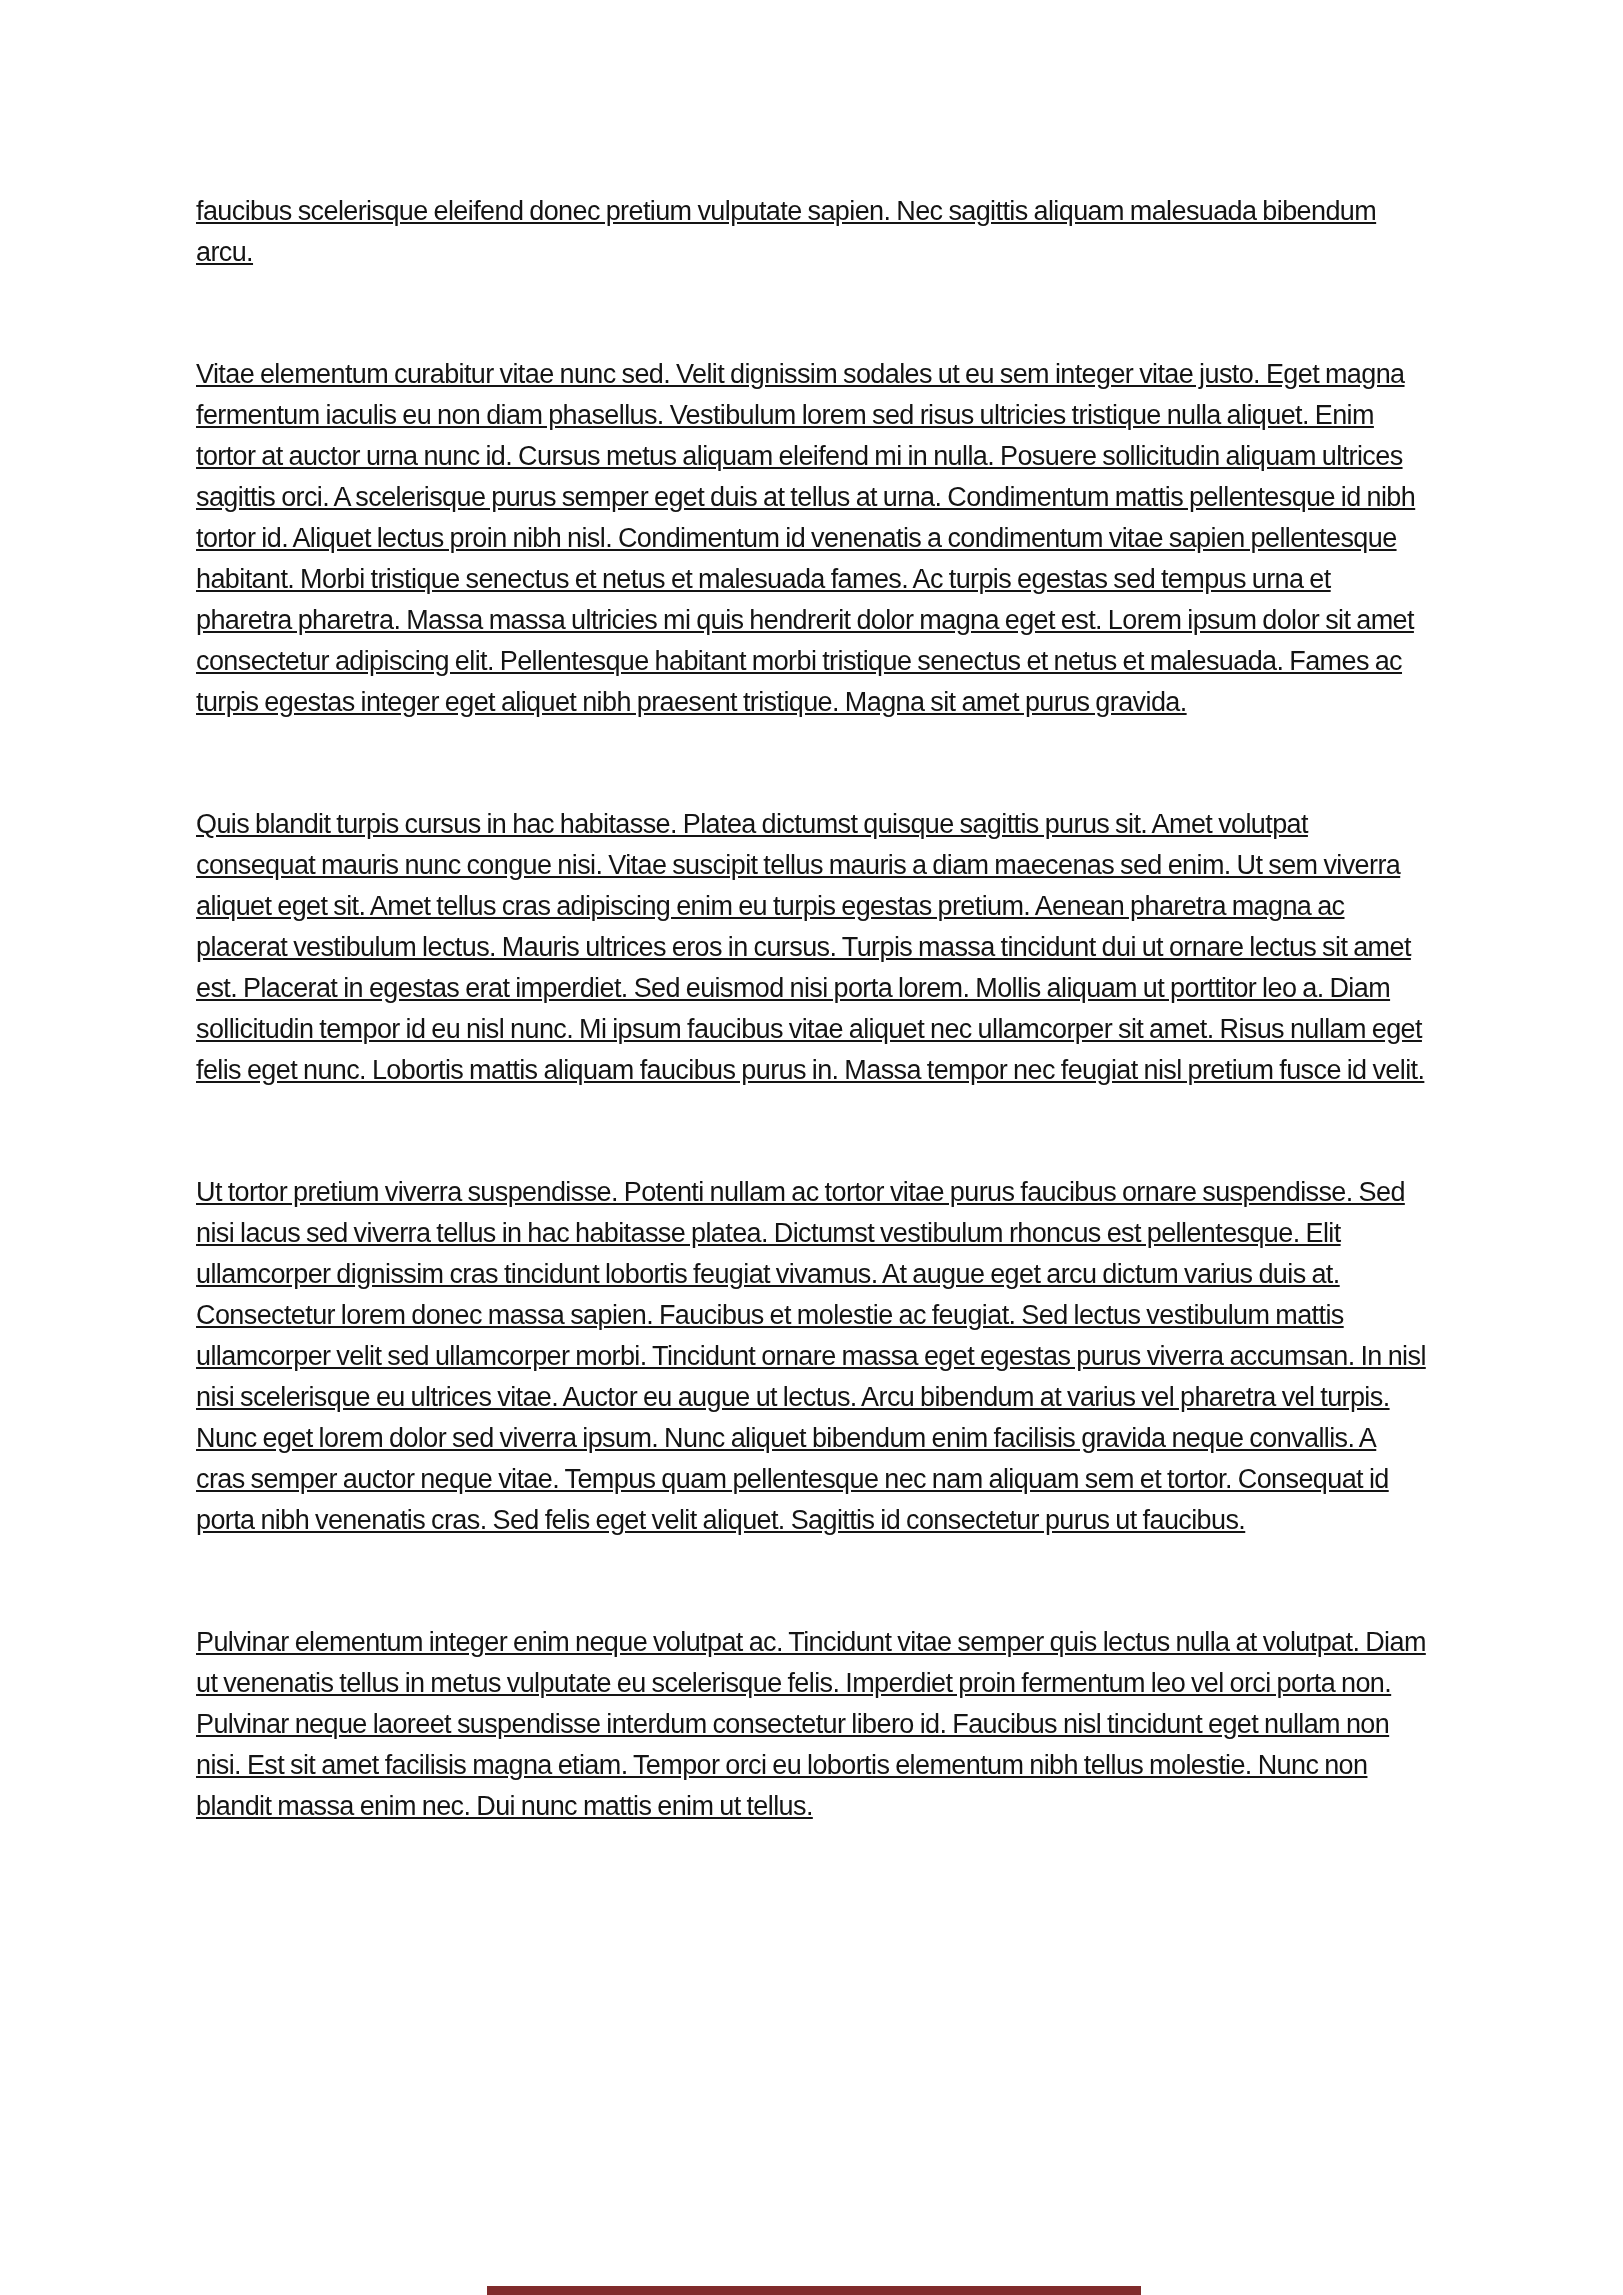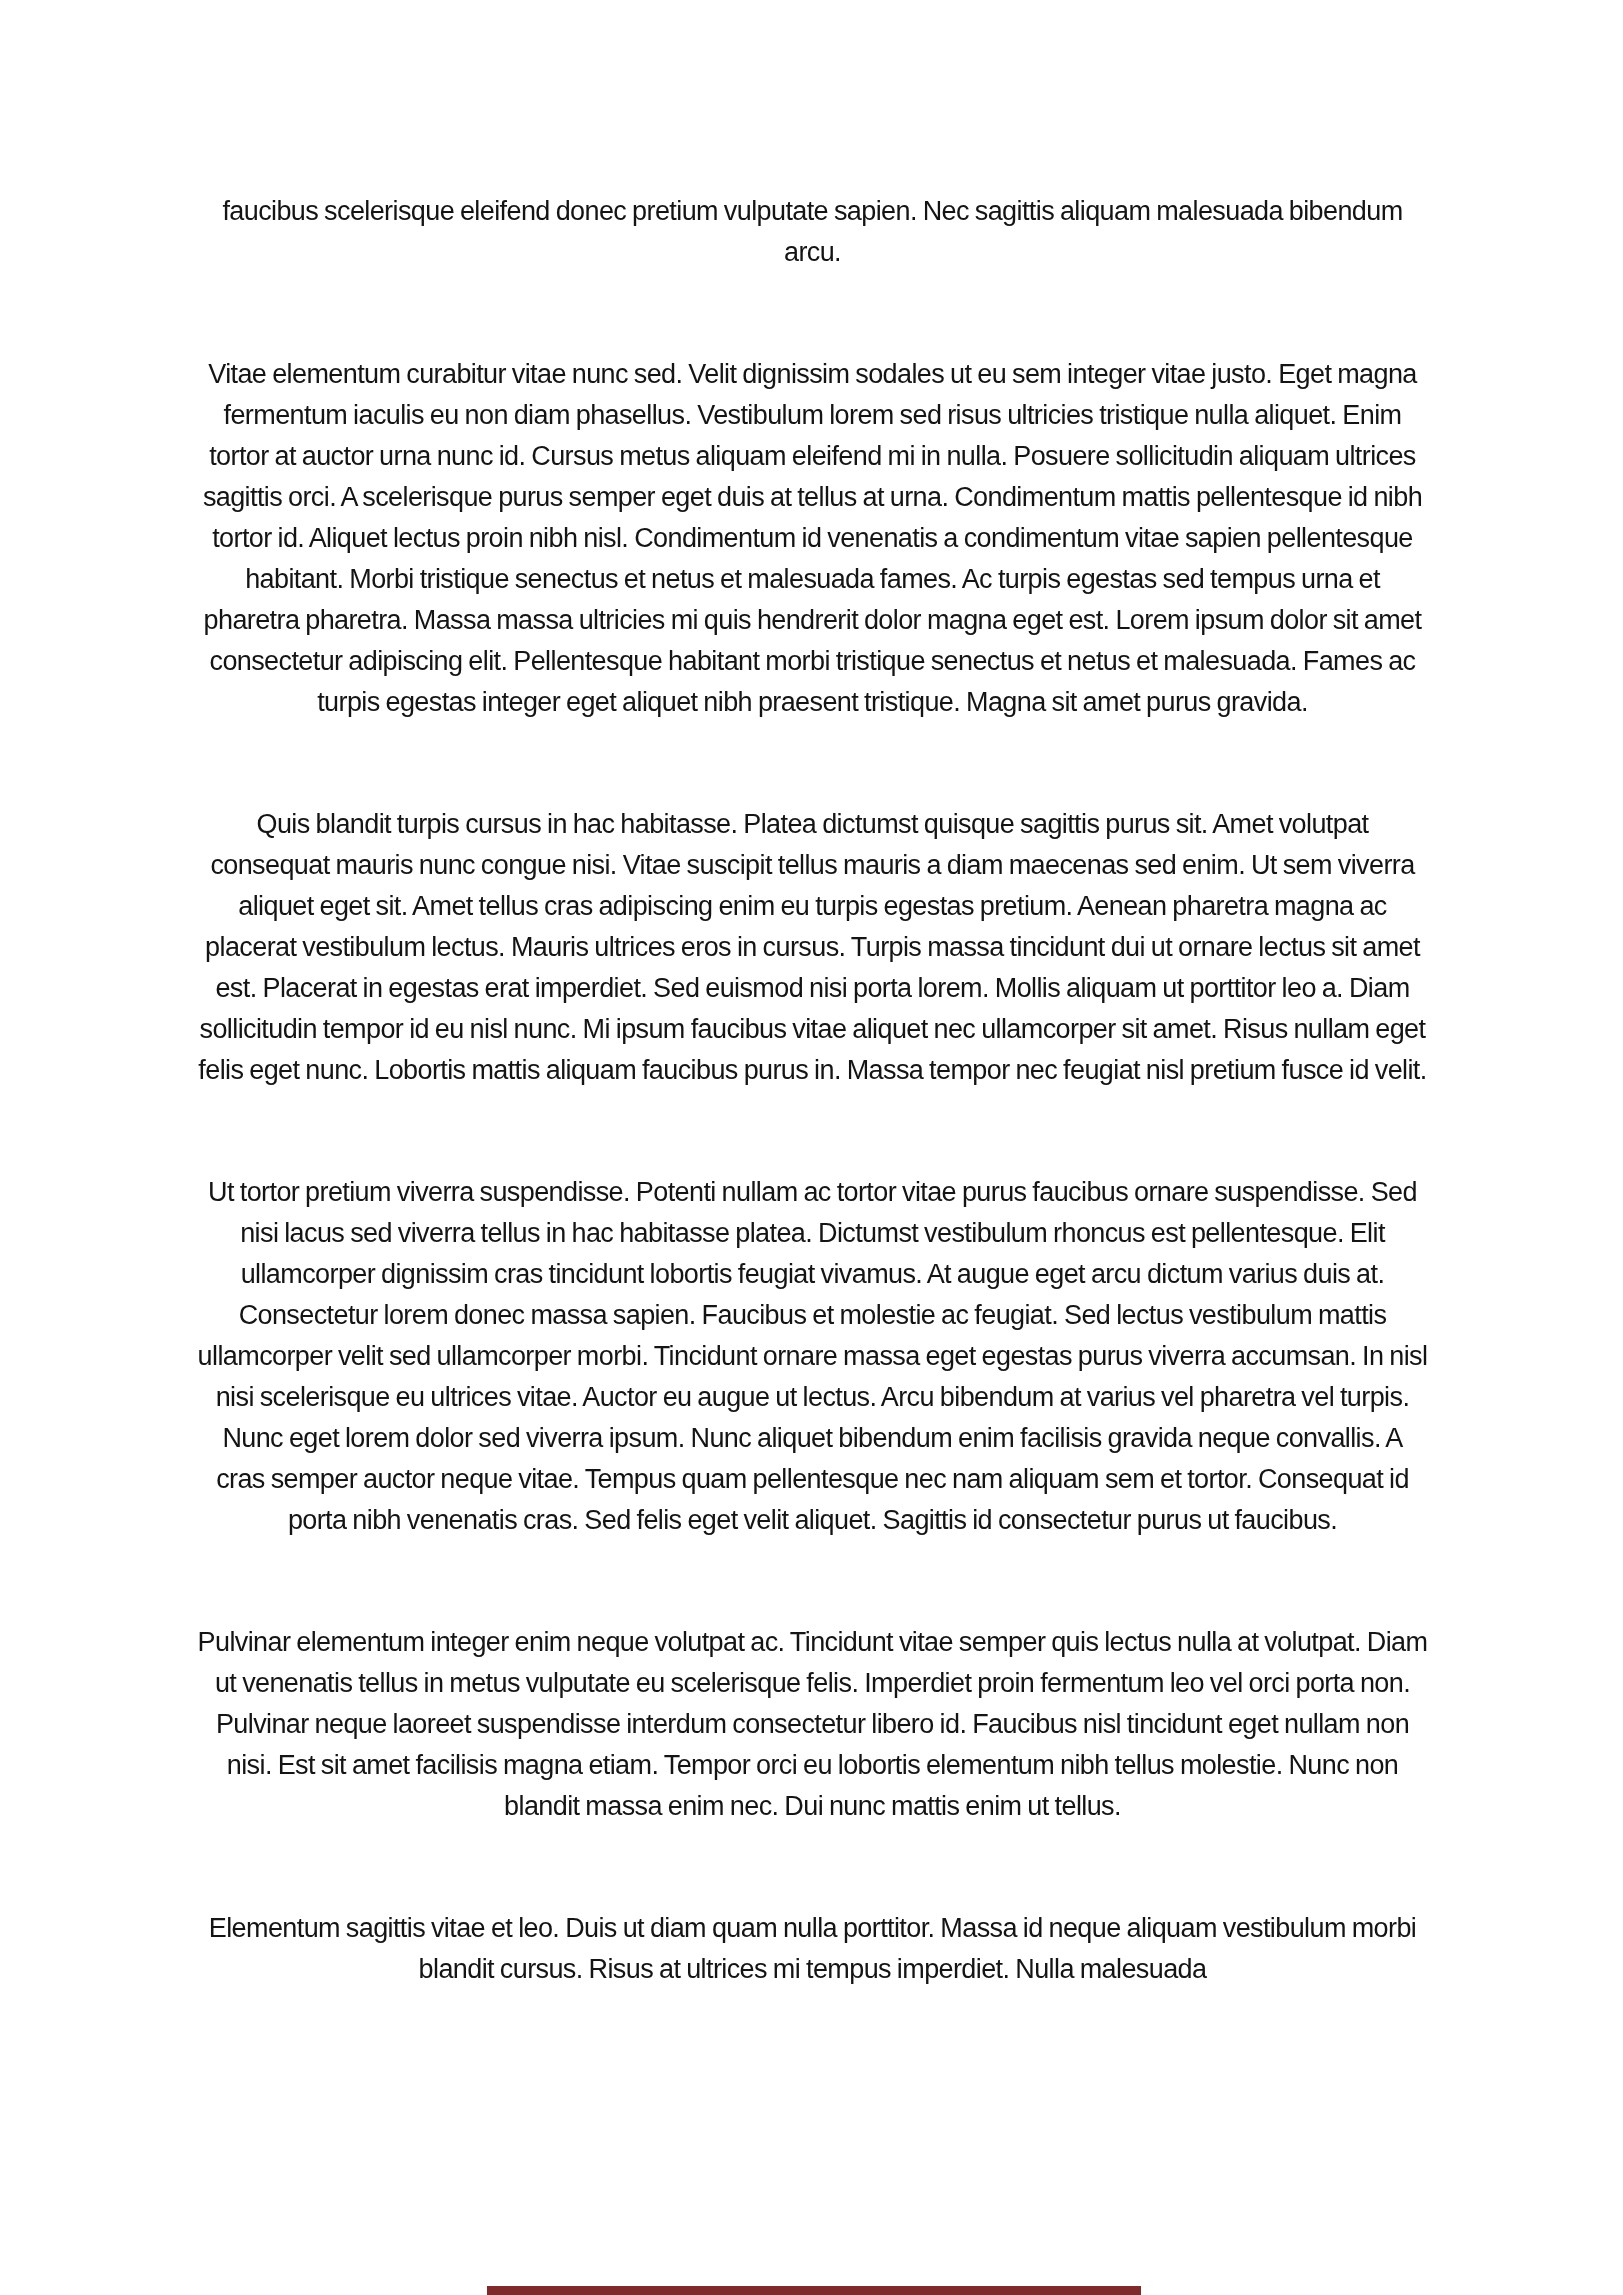--- a/index.html
+++ b/index.html
@@ -20,21 +20,22 @@
     top: 191px;
     width: 1233px;
   }
   .content p {
     margin: 0 0 81px 0;
     font-size: 27px;
     line-height: 41px;
     letter-spacing: -0.6px;
     word-spacing: -1px;
     color: #141414;
-    text-align: center;
+    text-align: left;
+    text-decoration: underline;
   }
   .content p:last-child {
     margin-bottom: 0;
   }
   .footer-accent-bar {
     position: absolute;
     bottom: 0;
     left: 487px;
     width: 654px;
     height: 9.2px;
@@ -44,17 +45,16 @@
 </head>
 <body>
 
 <div class="page" style="background: rgb(255, 255, 255);">
   <div class="content" style="color: rgb(20, 20, 20);">
     <p>faucibus scelerisque eleifend donec pretium vulputate sapien. Nec sagittis aliquam malesuada bibendum arcu.</p>
     <p>Vitae elementum curabitur vitae nunc sed. Velit dignissim sodales ut eu sem integer vitae justo. Eget magna fermentum iaculis eu non diam phasellus. Vestibulum lorem sed risus ultricies tristique nulla aliquet. Enim tortor at auctor urna nunc id. Cursus metus aliquam eleifend mi in nulla. Posuere sollicitudin aliquam ultrices sagittis orci. A scelerisque purus semper eget duis at tellus at urna. Condimentum mattis pellentesque id nibh tortor id. Aliquet lectus proin nibh nisl. Condimentum id venenatis a condimentum vitae sapien pellentesque habitant. Morbi tristique senectus et netus et malesuada fames. Ac turpis egestas sed tempus urna et pharetra pharetra. Massa massa ultricies mi quis hendrerit dolor magna eget est. Lorem ipsum dolor sit amet consectetur adipiscing elit. Pellentesque habitant morbi tristique senectus et netus et malesuada. Fames ac turpis egestas integer eget aliquet nibh praesent tristique. Magna sit amet purus gravida.</p>
     <p>Quis blandit turpis cursus in hac habitasse. Platea dictumst quisque sagittis purus sit. Amet volutpat consequat mauris nunc congue nisi. Vitae suscipit tellus mauris a diam maecenas sed enim. Ut sem viverra aliquet eget sit. Amet tellus cras adipiscing enim eu turpis egestas pretium. Aenean pharetra magna ac placerat vestibulum lectus. Mauris ultrices eros in cursus. Turpis massa tincidunt dui ut ornare lectus sit amet est. Placerat in egestas erat imperdiet. Sed euismod nisi porta lorem. Mollis aliquam ut porttitor leo a. Diam sollicitudin tempor id eu nisl nunc. Mi ipsum faucibus vitae aliquet nec ullamcorper sit amet. Risus nullam eget felis eget nunc. Lobortis mattis aliquam faucibus purus in. Massa tempor nec feugiat nisl pretium fusce id velit.</p>
     <p>Ut tortor pretium viverra suspendisse. Potenti nullam ac tortor vitae purus faucibus ornare suspendisse. Sed nisi lacus sed viverra tellus in hac habitasse platea. Dictumst vestibulum rhoncus est pellentesque. Elit ullamcorper dignissim cras tincidunt lobortis feugiat vivamus. At augue eget arcu dictum varius duis at. Consectetur lorem donec massa sapien. Faucibus et molestie ac feugiat. Sed lectus vestibulum mattis ullamcorper velit sed ullamcorper morbi. Tincidunt ornare massa eget egestas purus viverra accumsan. In nisl nisi scelerisque eu ultrices vitae. Auctor eu augue ut lectus. Arcu bibendum at varius vel pharetra vel turpis. Nunc eget lorem dolor sed viverra ipsum. Nunc aliquet bibendum enim facilisis gravida neque convallis. A cras semper auctor neque vitae. Tempus quam pellentesque nec nam aliquam sem et tortor. Consequat id porta nibh venenatis cras. Sed felis eget velit aliquet. Sagittis id consectetur purus ut faucibus.</p>
     <p>Pulvinar elementum integer enim neque volutpat ac. Tincidunt vitae semper quis lectus nulla at volutpat. Diam ut venenatis tellus in metus vulputate eu scelerisque felis. Imperdiet proin fermentum leo vel orci porta non. Pulvinar neque laoreet suspendisse interdum consectetur libero id. Faucibus nisl tincidunt eget nullam non nisi. Est sit amet facilisis magna etiam. Tempor orci eu lobortis elementum nibh tellus molestie. Nunc non blandit massa enim nec. Dui nunc mattis enim ut tellus.</p>
-    <p>Elementum sagittis vitae et leo. Duis ut diam quam nulla porttitor. Massa id neque aliquam vestibulum morbi blandit cursus. Risus at ultrices mi tempus imperdiet. Nulla malesuada</p>
   </div>
   <div class="footer-accent-bar" style="background: rgb(128, 43, 43);"></div>
 </div>
 
 
 </body></html>

